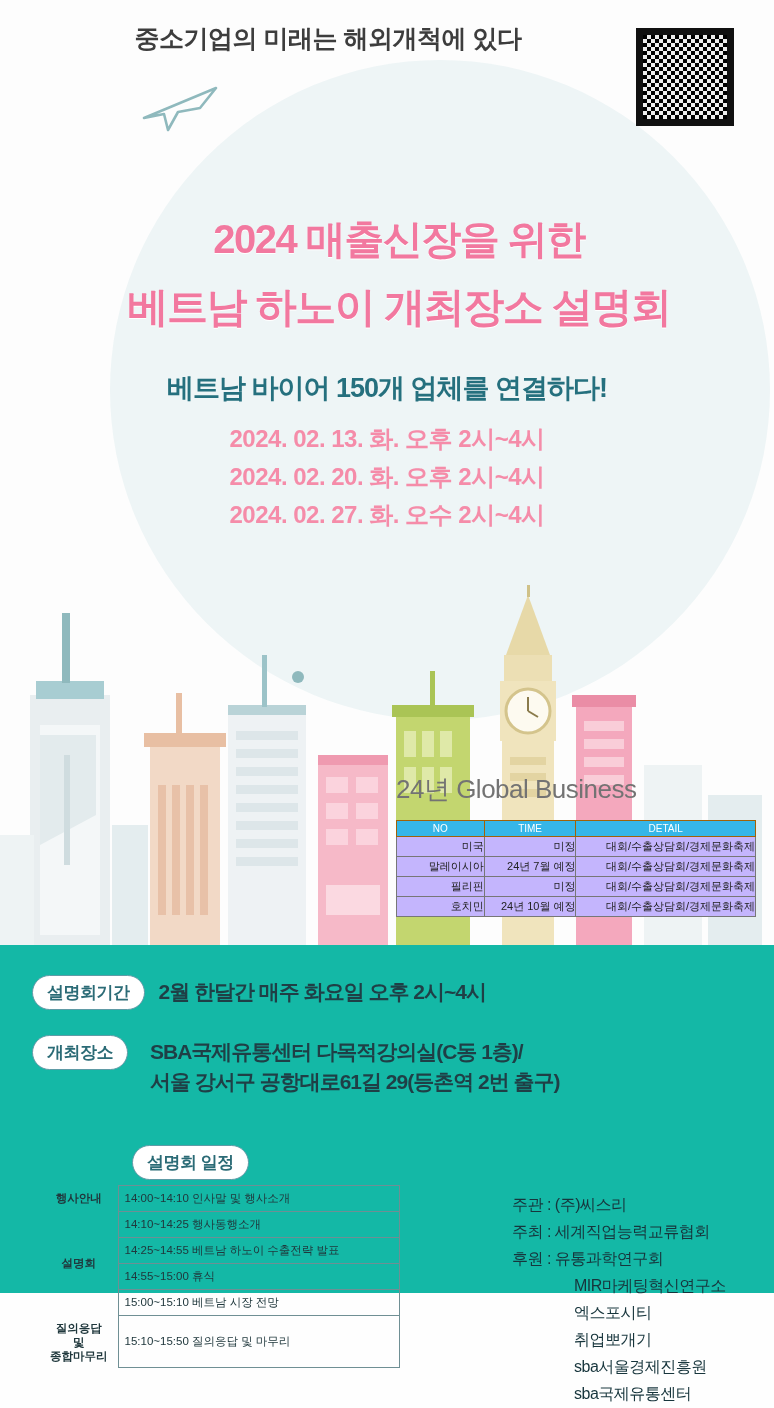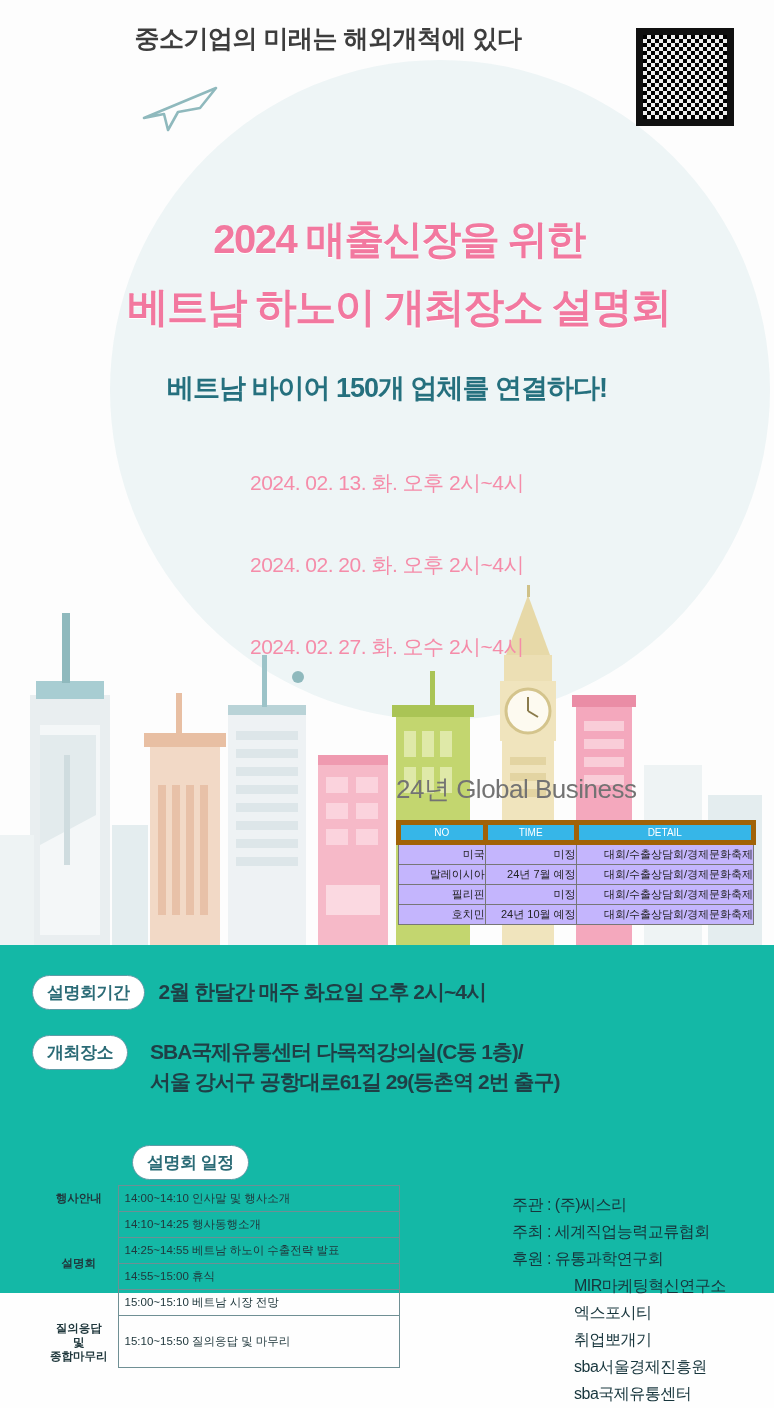--- a/index.html
+++ b/index.html
@@ -87,26 +87,25 @@
     font-weight: bold;
     color: #25707e;
     letter-spacing: -1px;
   }
   .dates {
     position: absolute;
     top: 420px; width: 774px;
     text-align: center;
   }
   .dates .d {
-    font-size: 21px;
+    font-size: 24px;
     color: #f58ca9;
-    font-weight: normal;
+    font-weight: bold;
     letter-spacing: -0.5px;
     line-height: 38px;
-    margin-top: 44px;
   }
 
   
   .city { position: absolute; left: 0; bottom: 0; width: 774px; height: 360px; }
 
   
   .gb-title {
     position: absolute;
     left: 396px; top: 772px;
     font-size: 26px;
@@ -118,21 +117,21 @@
     left: 396px; top: 820px;
     width: 360px;
     border-collapse: collapse;
     font-size: 11px;
   }
   .gb-table th {
     background: #36b6e8;
     color: #fff;
     font-weight: normal;
     font-size: 10px;
-    border: 5px solid #a16207;
+    border: 1px solid #a16207;
     padding: 2px 0;
   }
   .gb-table td {
     background: #c4b5fd;
     border: 1px solid #777;
     text-align: right;
     padding: 2px 0;
     color: #222;
     font-size: 11px;
   }

